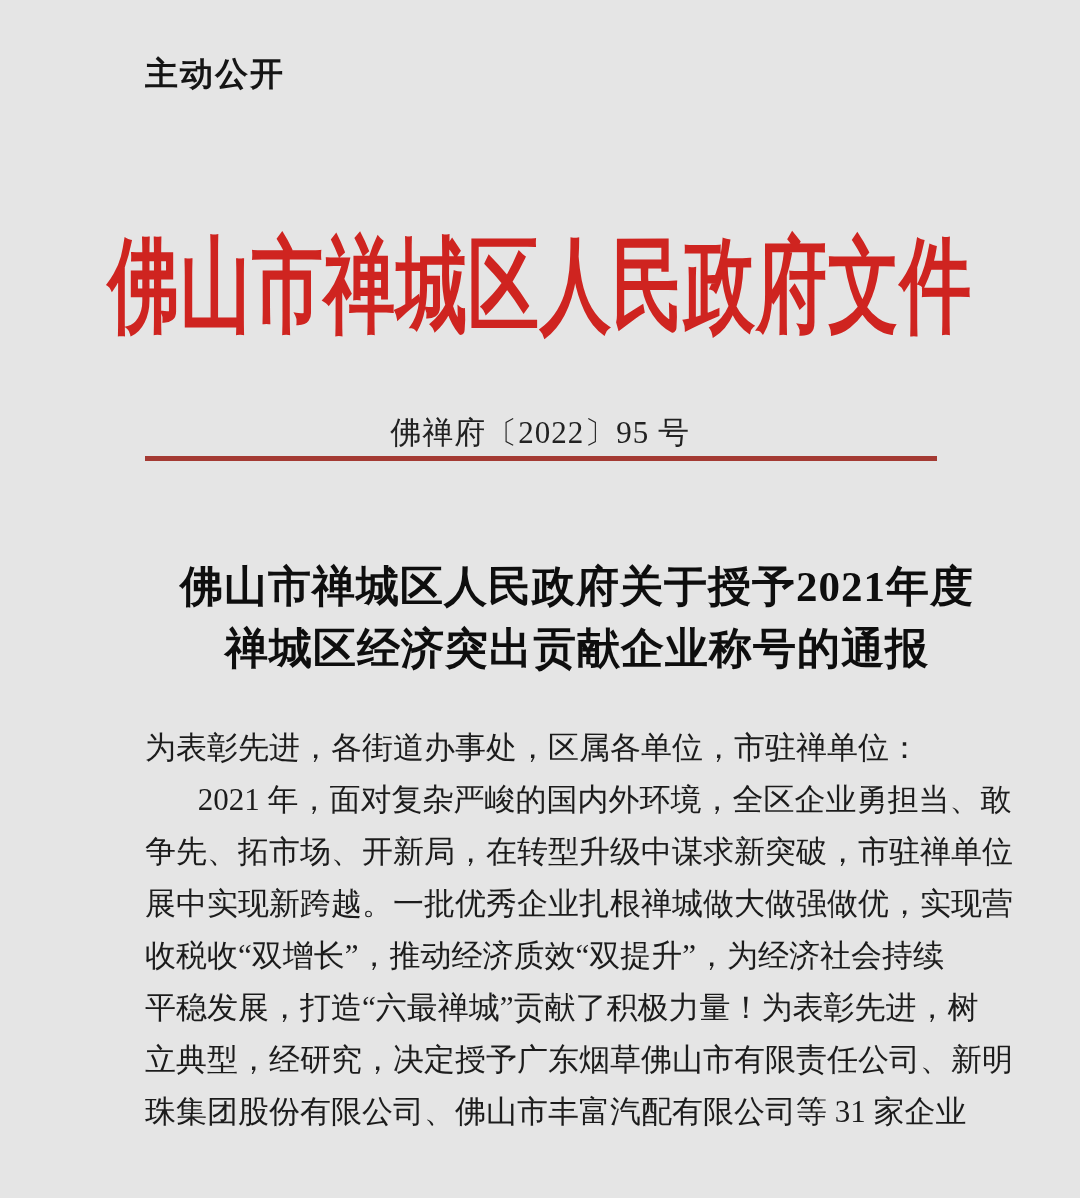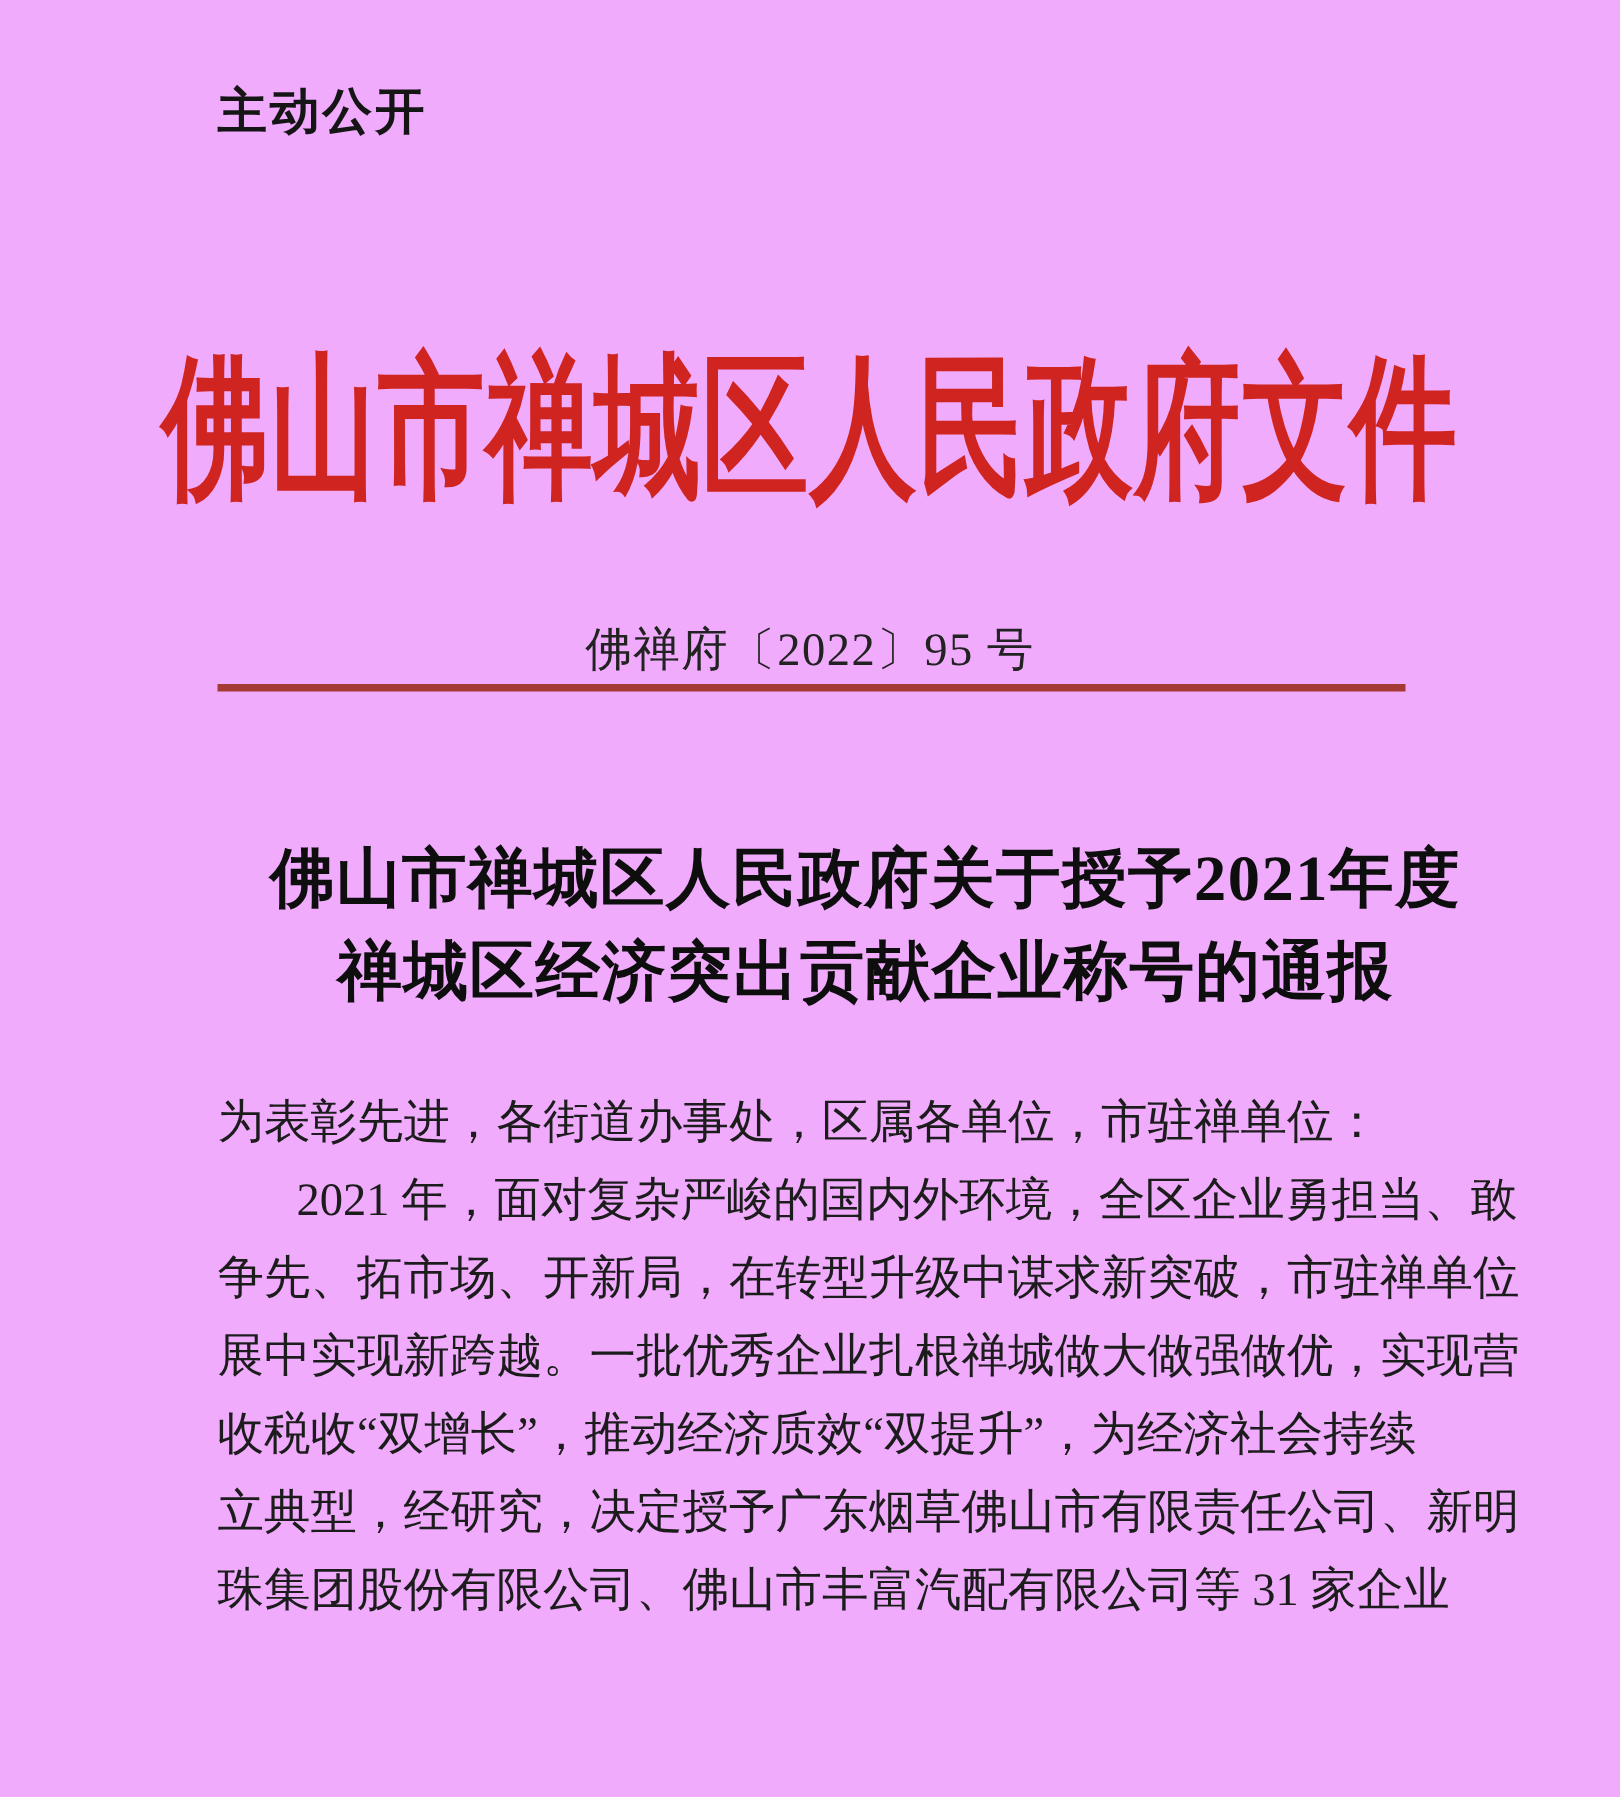--- a/index.html
+++ b/index.html
@@ -4,21 +4,21 @@
 <style>
   html, body {
     margin: 0;
     padding: 0;
     background: #ffffff;
   }
   .page {
     position: relative;
     width: 1080px;
     height: 1198px;
-    background: #f0abfc;
+    background: #e5e5e5;
     overflow: hidden;
     font-family: "Liberation Serif", "DejaVu Serif", serif;
     color: #1a1a1a;
   }
 
   
   .disclosure {
     position: absolute;
     left: 145px;
     top: 52px;
@@ -131,17 +131,18 @@
     <div>佛山市禅城区人民政府关于授予2021年度</div>
     <div>禅城区经济突出贡献企业称号的通报</div>
   </div>
 
   <div class="body-block">
     <div class="salutation">为表彰先进，各街道办事处，区属各单位，市驻禅单位：</div>
     <div class="body-line indent">2021 年，面对复杂严峻的国内外环境，全区企业勇担当、敢</div>
     <div class="body-line">争先、拓市场、开新局，在转型升级中谋求新突破，市驻禅单位</div>
     <div class="body-line">展中实现新跨越。一批优秀企业扎根禅城做大做强做优，实现营</div>
     <div class="body-line">收税收“双增长”，推动经济质效“双提升”，为经济社会持续</div>
+    <div class="body-line">平稳发展，打造“六最禅城”贡献了积极力量！为表彰先进，树</div>
     <div class="body-line">立典型，经研究，决定授予广东烟草佛山市有限责任公司、新明</div>
     <div class="body-line">珠集团股份有限公司、佛山市丰富汽配有限公司等 31 家企业</div>
   </div>
 
 </div>
 
 </body></html>

